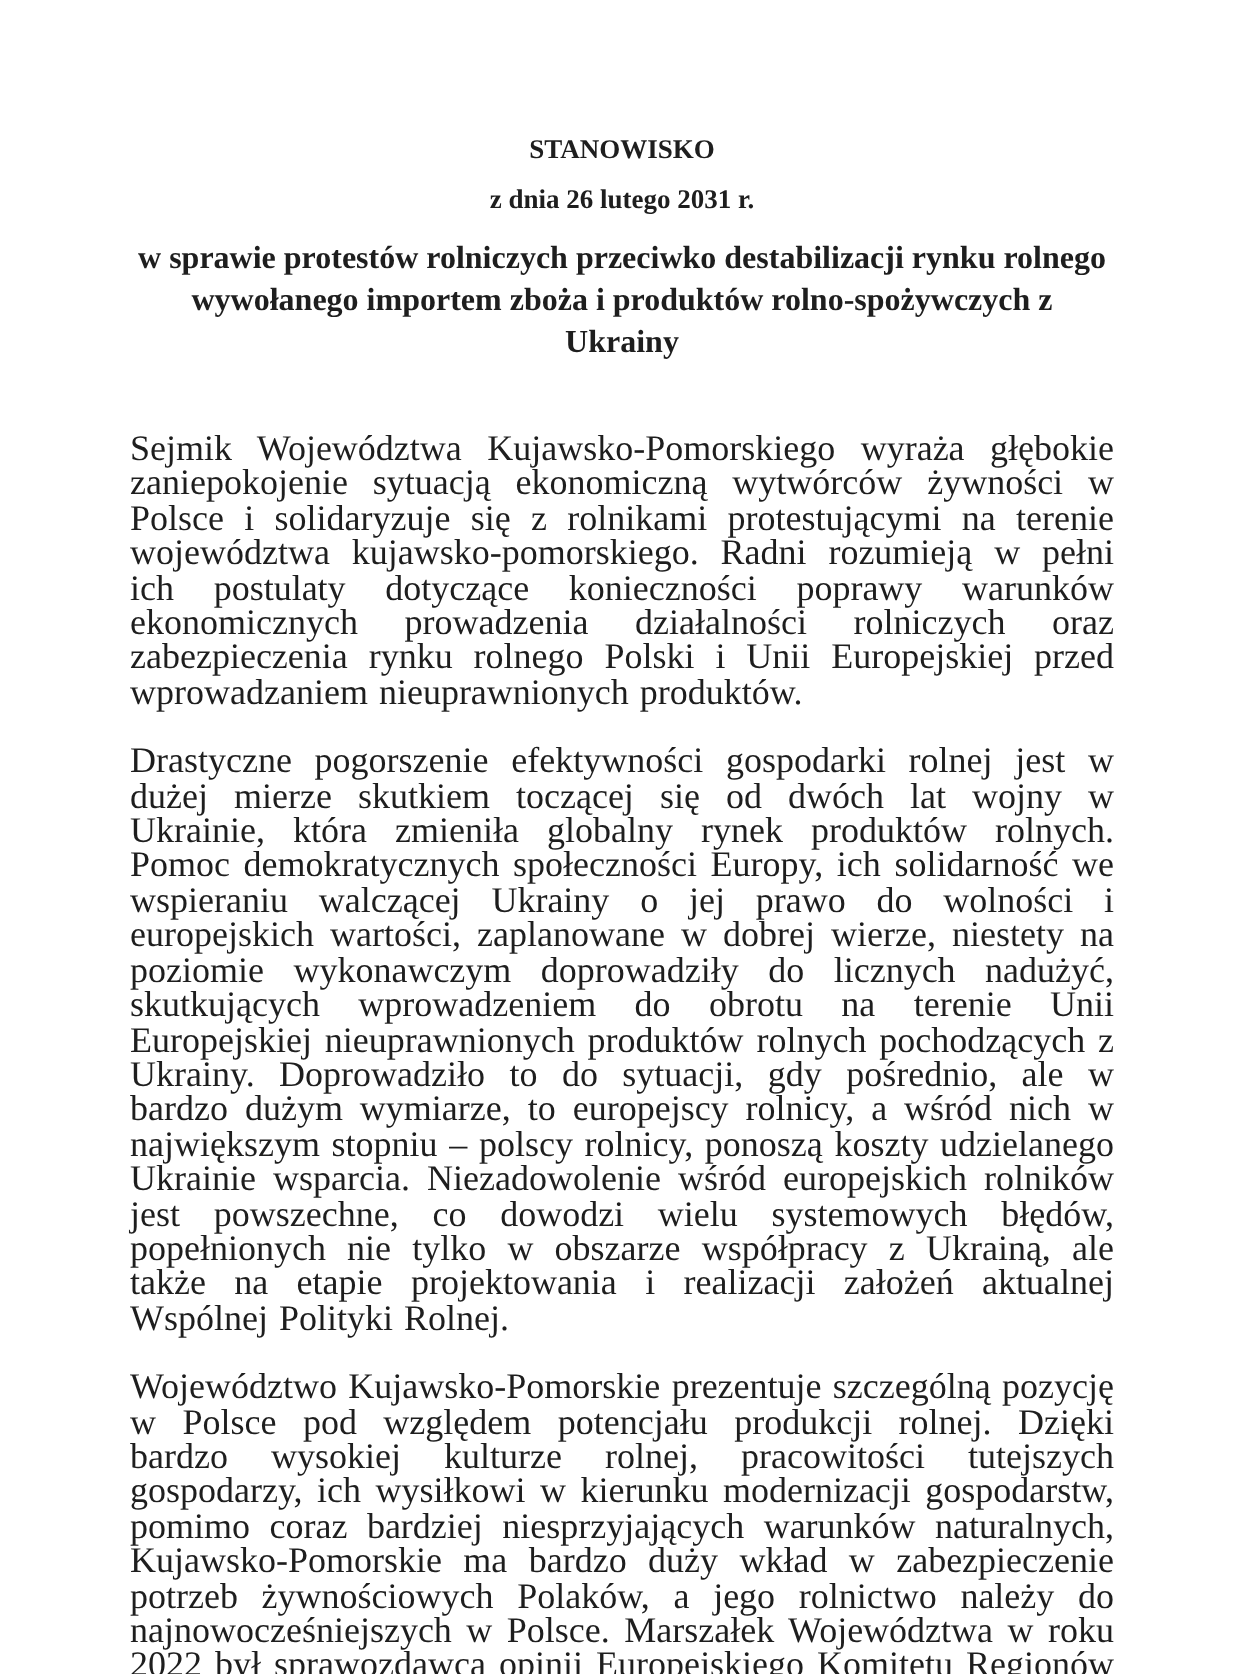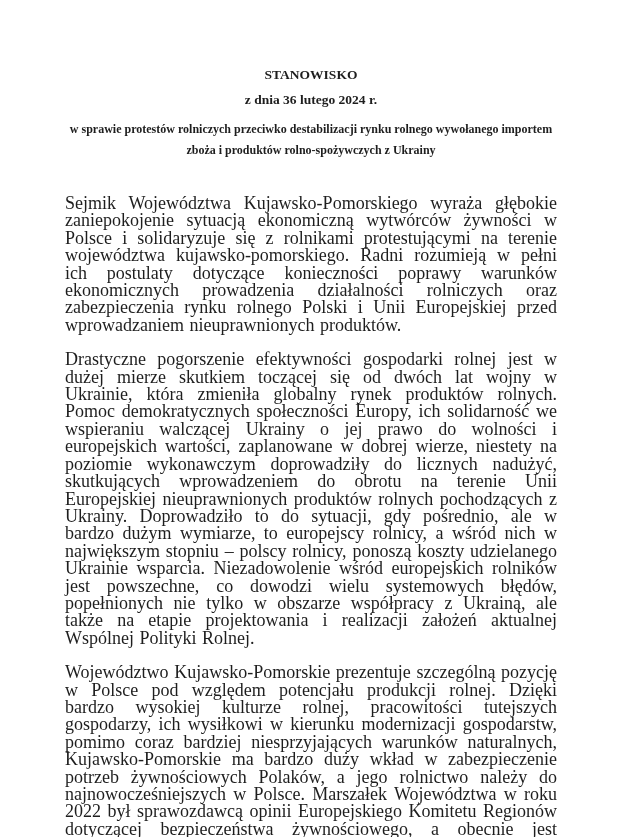--- a/index.html
+++ b/index.html
@@ -23,21 +23,21 @@
     font-weight: bold;
     font-size: 13.5px;
     line-height: 25px;
   }
   .doc-header .header-line {
     white-space: nowrap;
   }
   .doc-subject {
     text-align: center;
     font-weight: bold;
-    font-size: 12px;
+    font-size: 16px;
     line-height: 21px;
     margin-top: 7px;
     padding: 0 2px;
   }
   .doc-body {
     margin-top: 34px;
     font-size: 18px;
     line-height: 17.4px;
   }
   .para {
@@ -50,21 +50,21 @@
     margin-bottom: 0;
   }
 </style>
 </head>
 <body>
 
 <div class="page" style="--page-bg: #ffffff; --text-color: #1e1e1e;">
 
   <div class="doc-header">
     <div class="header-line">STANOWISKO</div>
-    <div class="header-line">z dnia 36 lutego 2024 r.</div>
+    <div class="header-line">z dnia 26 lutego 2031 r.</div>
   </div>
 
   <div class="doc-subject">w sprawie protestów rolniczych przeciwko destabilizacji rynku rolnego wywołanego importem zboża i produktów rolno-spożywczych z Ukrainy</div>
 
   <div class="doc-body">
     <p class="para">Sejmik Województwa Kujawsko-Pomorskiego wyraża głębokie zaniepokojenie sytuacją ekonomiczną wytwórców żywności w Polsce i solidaryzuje się z rolnikami protestującymi na terenie województwa kujawsko-pomorskiego. Radni rozumieją w pełni ich postulaty dotyczące konieczności poprawy warunków ekonomicznych prowadzenia działalności rolniczych oraz zabezpieczenia rynku rolnego Polski i Unii Europejskiej przed wprowadzaniem nieuprawnionych produktów.</p>
     <p class="para">Drastyczne pogorszenie efektywności gospodarki rolnej jest w dużej mierze skutkiem toczącej się od dwóch lat wojny w Ukrainie, która zmieniła globalny rynek produktów rolnych. Pomoc demokratycznych społeczności Europy, ich solidarność we wspieraniu walczącej Ukrainy o jej prawo do wolności i europejskich wartości, zaplanowane w dobrej wierze, niestety na poziomie wykonawczym doprowadziły do licznych nadużyć, skutkujących wprowadzeniem do obrotu na terenie Unii Europejskiej nieuprawnionych produktów rolnych pochodzących z Ukrainy. Doprowadziło to do sytuacji, gdy pośrednio, ale w bardzo dużym wymiarze, to europejscy rolnicy, a wśród nich w największym stopniu – polscy rolnicy, ponoszą koszty udzielanego Ukrainie wsparcia. Niezadowolenie wśród europejskich rolników jest powszechne, co dowodzi wielu systemowych błędów, popełnionych nie tylko w obszarze współpracy z Ukrainą, ale także na etapie projektowania i realizacji założeń aktualnej Wspólnej Polityki Rolnej.</p>
     <p class="para">Województwo Kujawsko-Pomorskie prezentuje szczególną pozycję w Polsce pod względem potencjału produkcji rolnej. Dzięki bardzo wysokiej kulturze rolnej, pracowitości tutejszych gospodarzy, ich wysiłkowi w kierunku modernizacji gospodarstw, pomimo coraz bardziej niesprzyjających warunków naturalnych, Kujawsko-Pomorskie ma bardzo duży wkład w zabezpieczenie potrzeb żywnościowych Polaków, a jego rolnictwo należy do najnowocześniejszych w Polsce. Marszałek Województwa w roku 2022 był sprawozdawcą opinii Europejskiego Komitetu Regionów dotyczącej bezpieczeństwa żywnościowego, a obecnie jest współsprawozdawcą opinii dotyczącej przyszłości Wspólnej Polityki Rolnej po roku 2027, podczas przygotowywania której przeprowadził w ostatnich tygodniach szerokie konsultacje. Powyższe nie tylko upoważnia Sejmik Województwa Kujawsko-Pomorskiego do zainteresowania się problematyką rozwoju rolnictwa, ale wręcz stanowi zobowiązanie do</p>
   </div>
 

